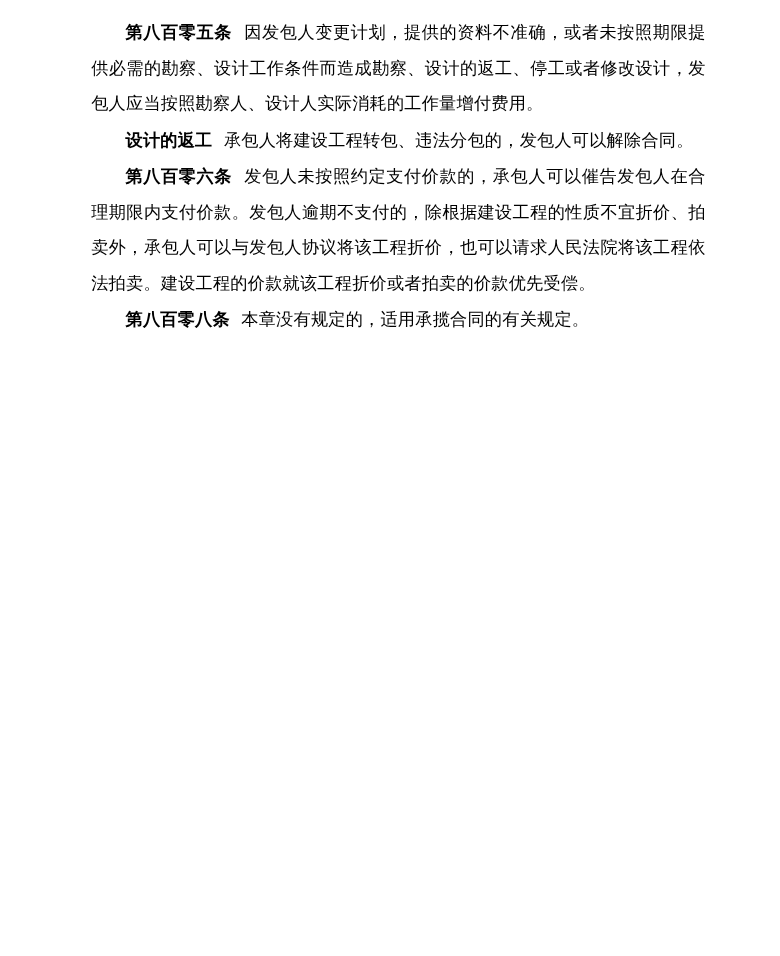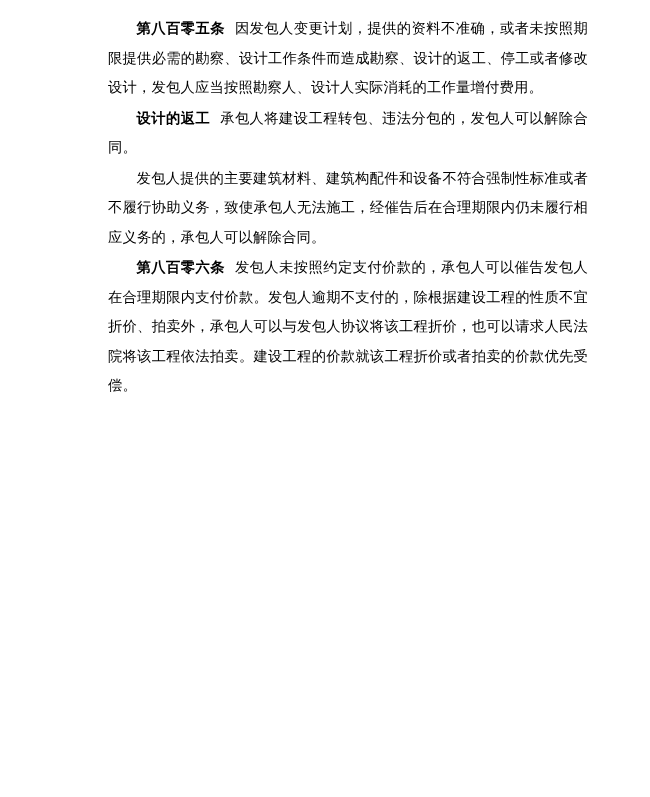--- a/index.html
+++ b/index.html
@@ -27,34 +27,33 @@
     text-align: justify;
     text-justify: inter-ideograph;
     margin: 0 0 0 0;
     letter-spacing: 0.2px;
   }
   .para + .para {
     margin-top: 1px;
   }
   .indent {
     text-indent: 2em;
-    margin-left: 32px;
   }
   .art-label {
     font-weight: bold;
   }
 </style>
 </head>
 <body>
 
 <div class="page">
 
   <p class="para indent"><span class="art-label">第八百零五条</span>&nbsp;&nbsp;<span>因发包人变更计划，提供的资料不准确，或者未按照期限提供必需的勘察、设计工作条件而造成勘察、设计的返工、停工或者修改设计，发包人应当按照勘察人、设计人实际消耗的工作量增付费用。</span></p>
 
   <p class="para indent"><span class="art-label">设计的返工</span>&nbsp;&nbsp;<span>承包人将建设工程转包、违法分包的，发包人可以解除合同。</span></p>
 
-  <p class="para indent"><span>发包人提供的主要建筑材料、建筑构配件和设备不符合强制性标准或者不履行协助义务，致使承包人无法施工，经催告后在合理期限内仍未履行相应义务的，承包人可以解除合同。</span></p>
 
 
   <p class="para indent"><span class="art-label">第八百零六条</span>&nbsp;&nbsp;<span>发包人未按照约定支付价款的，承包人可以催告发包人在合理期限内支付价款。发包人逾期不支付的，除根据建设工程的性质不宜折价、拍卖外，承包人可以与发包人协议将该工程折价，也可以请求人民法院将该工程依法拍卖。建设工程的价款就该工程折价或者拍卖的价款优先受偿。</span></p>
 
+  <p class="para indent"><span class="art-label">第八百零八条</span>&nbsp;&nbsp;<span>本章没有规定的，适用承揽合同的有关规定。</span></p>
 
 </div>
 
 </body></html>

